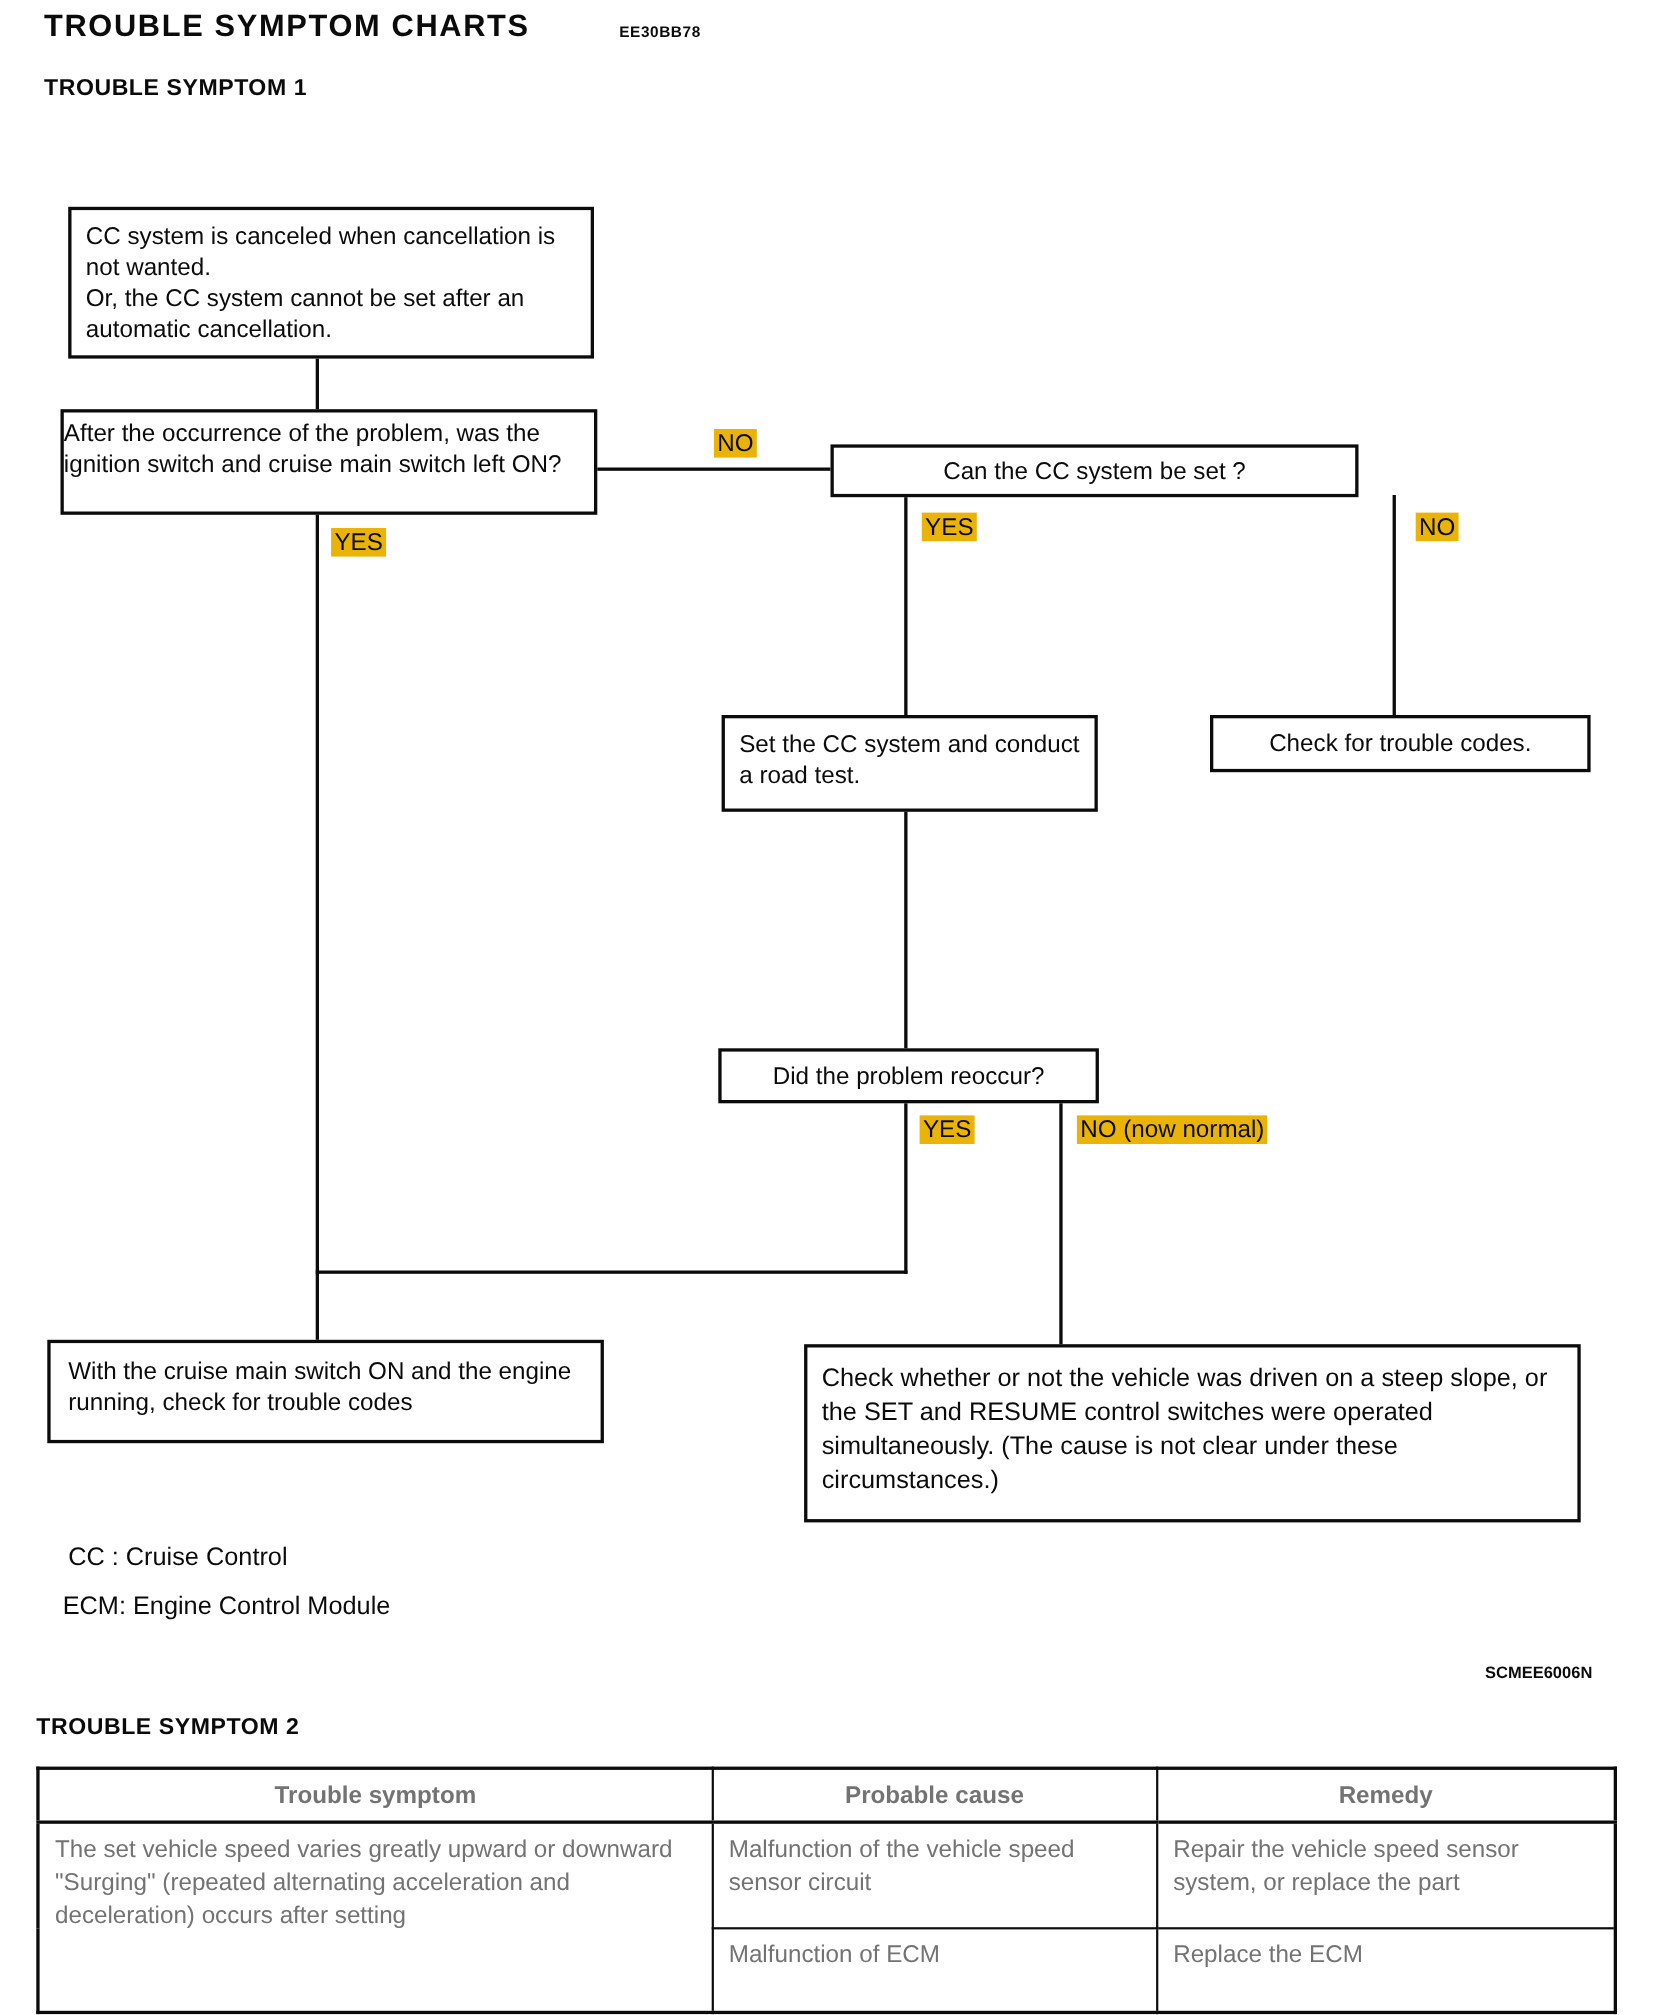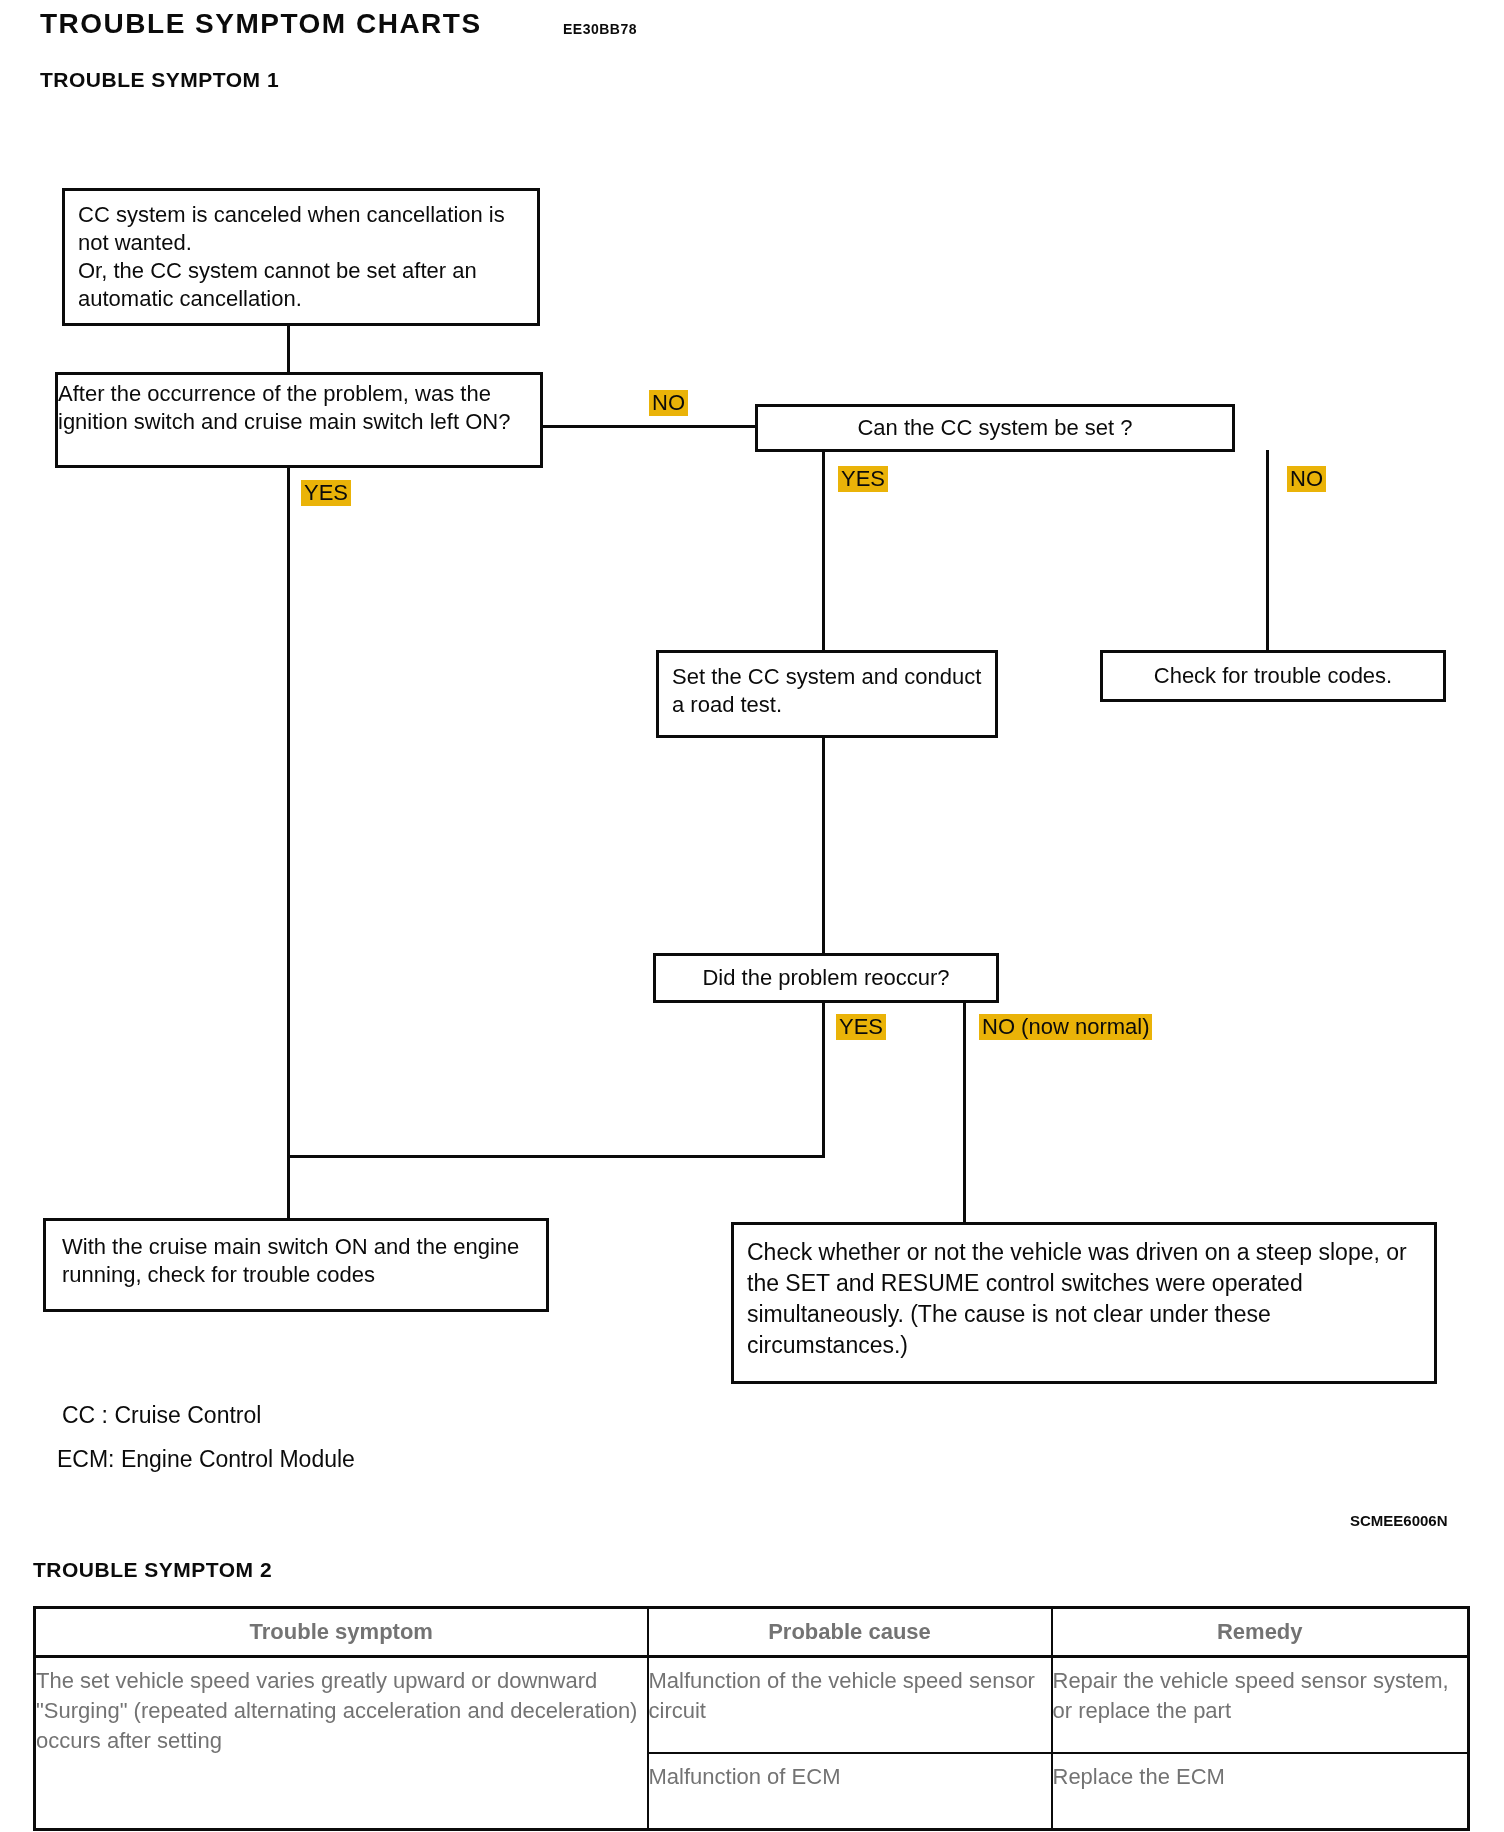--- a/index.html
+++ b/index.html
@@ -25,21 +25,21 @@
   .legend-line { font-size:23px; }
   .figure-code { font-size:15px; font-weight:bold; }
   table.symptom2 {
     position:absolute; left:33px; top:1606px; width:1434px;
     border-collapse:collapse; table-layout:fixed;
     font-size:22px; line-height:30px; color:#737373;
   }
   table.symptom2, table.symptom2 th, table.symptom2 td { border:2.5px solid #0b0b0b; }
   table.symptom2 { border-width:3px; }
   table.symptom2 th { font-size:22px; font-weight:bold; text-align:center; padding:8px 10px; border-bottom-width:3px; }
-  table.symptom2 td { vertical-align:top; padding:8px 0; font-weight:normal; text-align:left;border-radius:16px; }
+  table.symptom2 td { vertical-align:top; padding:8px 14px; font-weight:normal; text-align:left;border-radius:16px; }
   .col-symptom { width:613px; }
   .col-cause   { width:404px; }
   .col-remedy  { width:417px; }
   .row1-cells td { height:78px; }
   .row2-cells td { height:58px; }
 </style>
 </head>
 <body>
 
 <div class="page">

